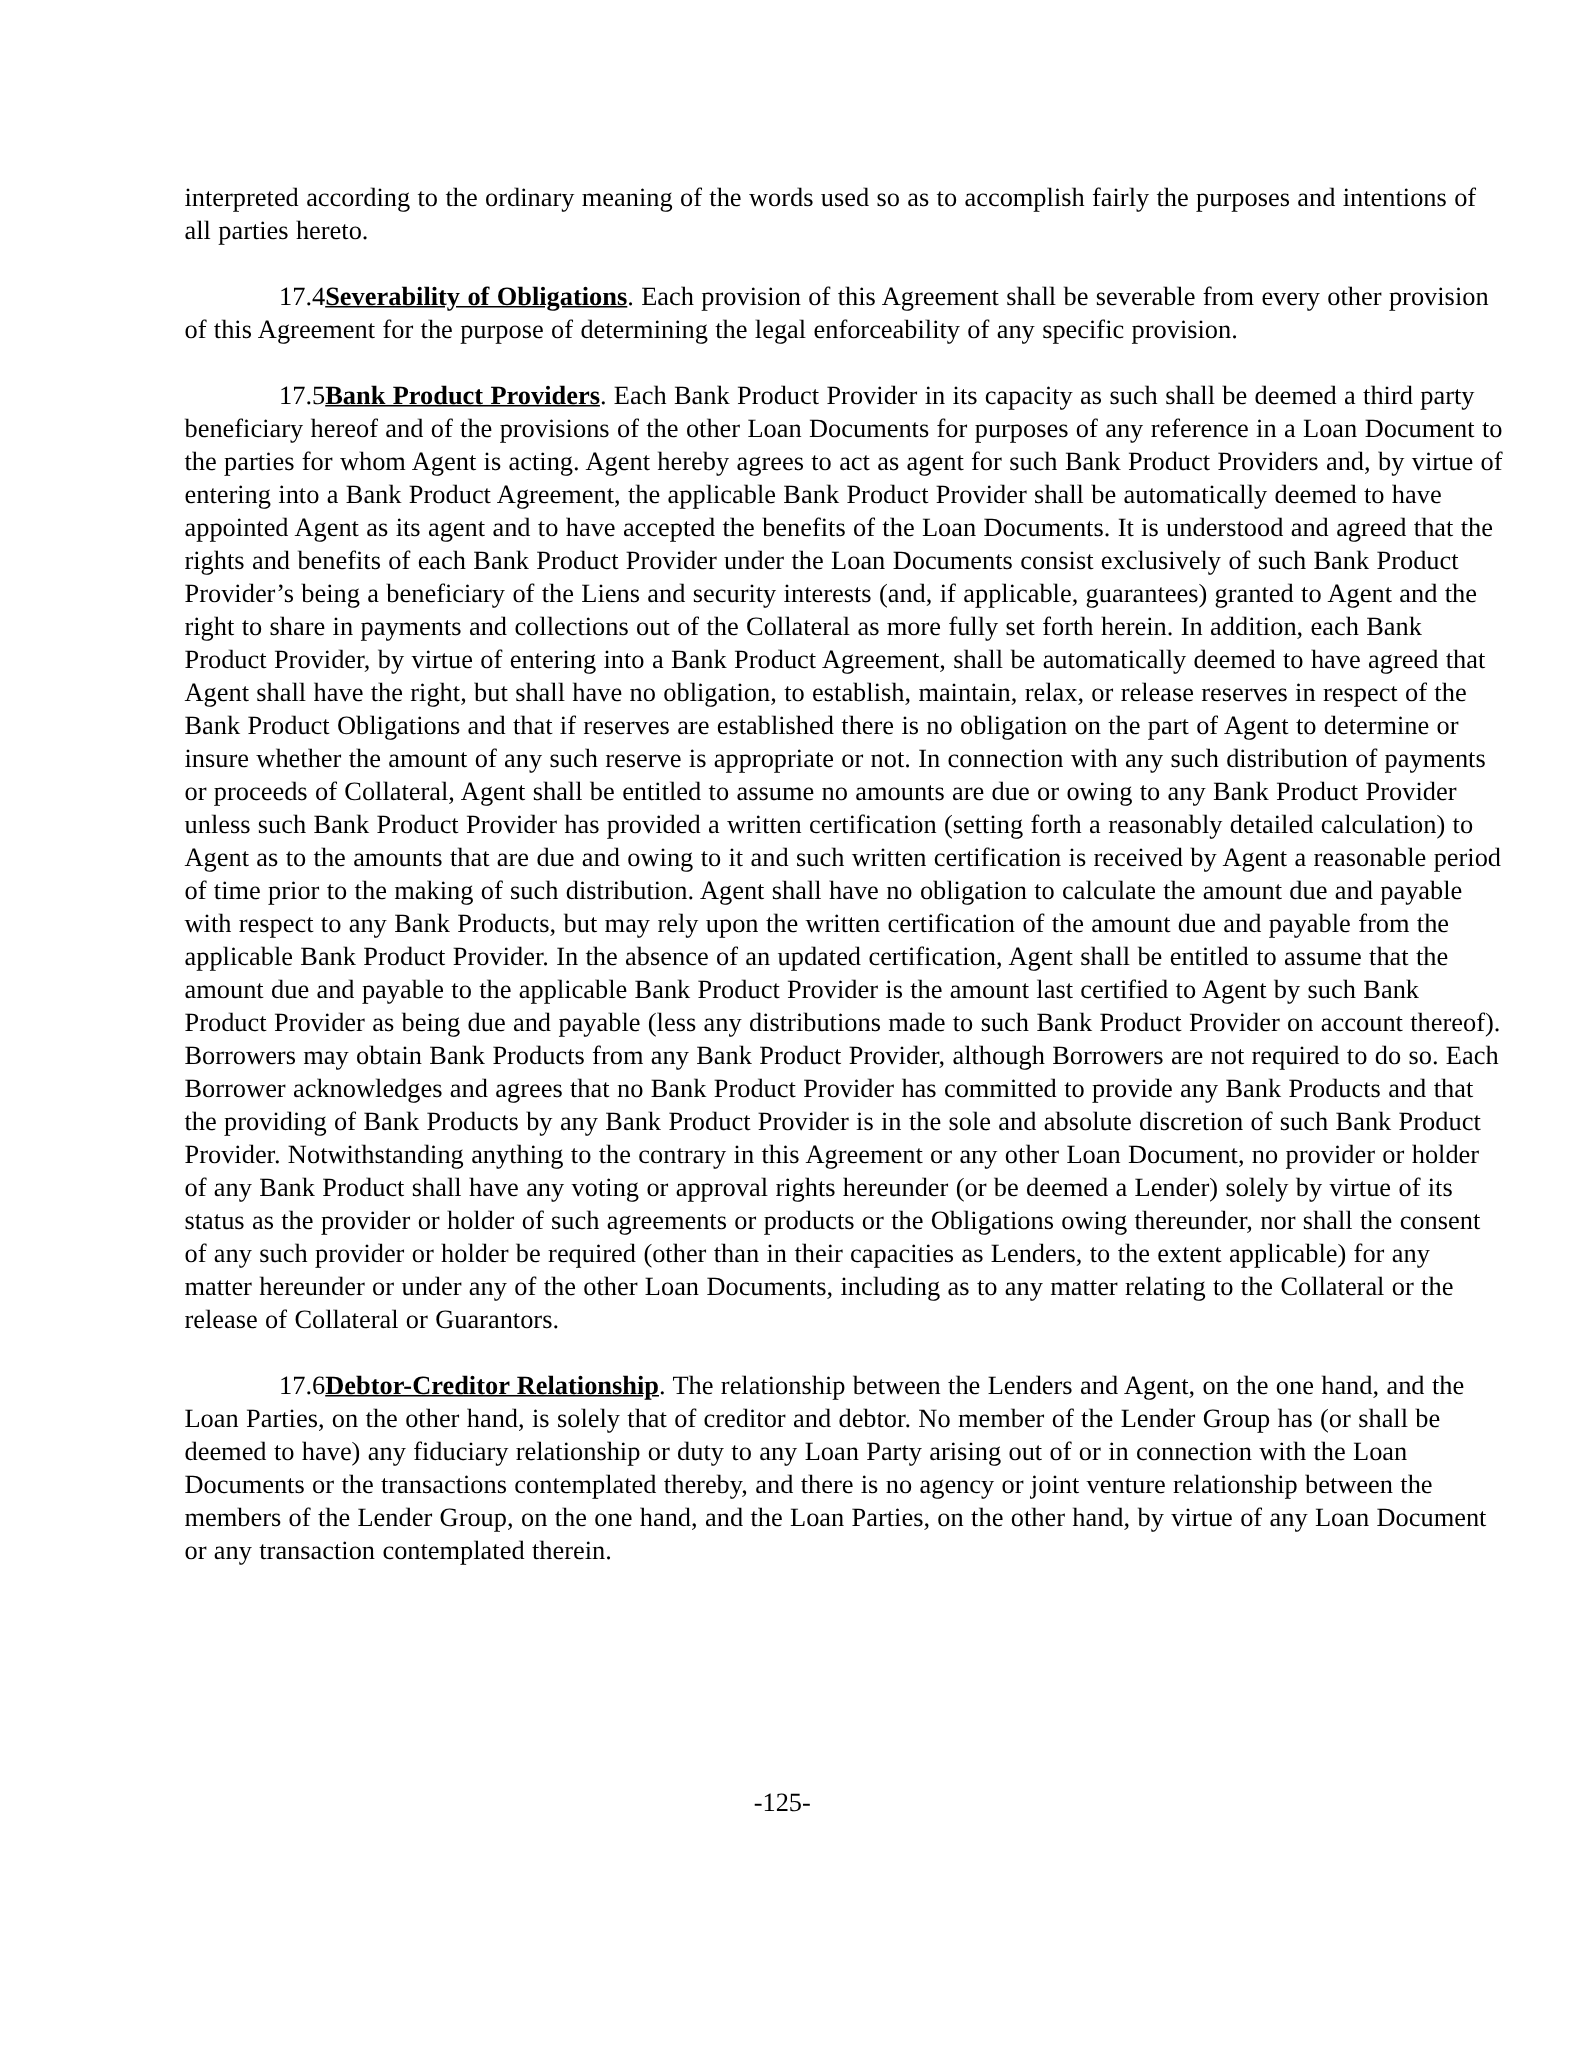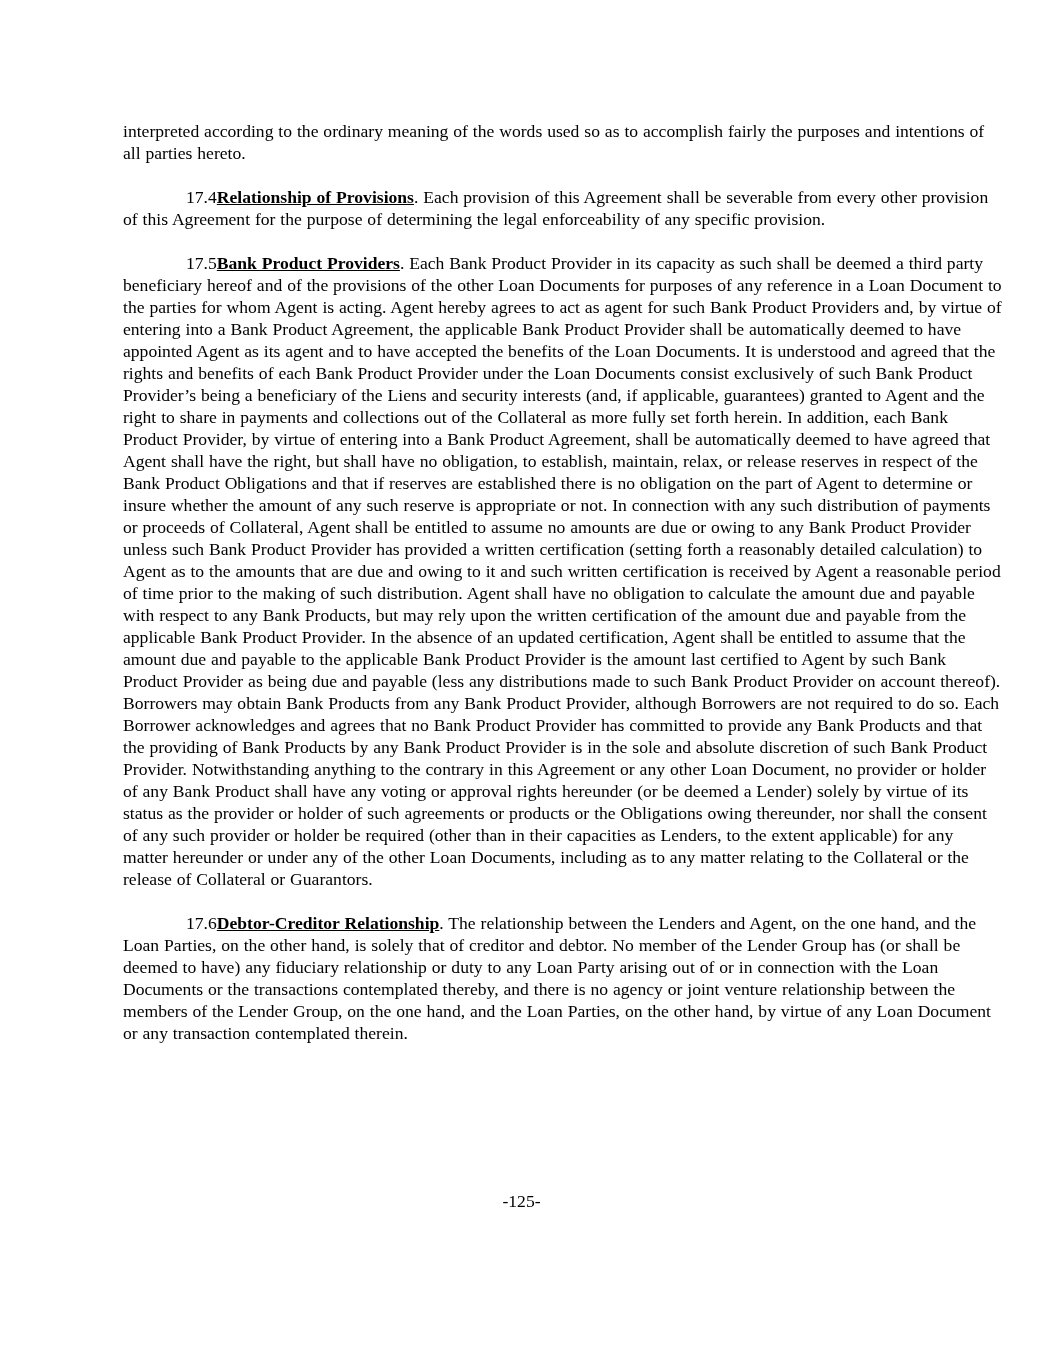--- a/index.html
+++ b/index.html
@@ -44,21 +44,21 @@
       line-height: 22px;
     }
   </style>
 </head>
 <body>
 
 <div class="page">
 
   <p class="para">interpreted according to the ordinary meaning of the words used so as to accomplish fairly the purposes and intentions of all parties hereto.</p>
 
-  <p class="para section-para"><span class="sec-num">17.4</span><span class="sec-heading">Relationship of Provisions</span><span class="sec-body">.  Each provision of this Agreement shall be severable from every other provision of this Agreement for the purpose of determining the legal enforceability of any specific provision.</span></p>
+  <p class="para section-para"><span class="sec-num">17.4</span><span class="sec-heading">Severability of Obligations</span><span class="sec-body">.  Each provision of this Agreement shall be severable from every other provision of this Agreement for the purpose of determining the legal enforceability of any specific provision.</span></p>
 
   <p class="para section-para"><span class="sec-num">17.5</span><span class="sec-heading">Bank Product Providers</span><span class="sec-body">.  Each Bank Product Provider in its capacity as such shall be deemed a third party beneficiary hereof and of the provisions of the other Loan Documents for purposes of any reference in a Loan Document to the parties for whom Agent is acting.  Agent hereby agrees to act as agent for such Bank Product Providers and, by virtue of entering into a Bank Product Agreement, the applicable Bank Product Provider shall be automatically deemed to have appointed Agent as its agent and to have accepted the benefits of the Loan Documents.  It is understood and agreed that the rights and benefits of each Bank Product Provider under the Loan Documents consist exclusively of such Bank Product Provider’s being a beneficiary of the Liens and security interests (and, if applicable, guarantees) granted to Agent and the right to share in payments and collections out of the Collateral as more fully set forth herein. In addition, each Bank Product Provider, by virtue of entering into a Bank Product Agreement, shall be automatically deemed to have agreed that Agent shall have the right, but shall have no obligation, to establish, maintain, relax, or release reserves in respect of the Bank Product Obligations and that if reserves are established there is no obligation on the part of Agent to determine or insure whether the amount of any such reserve is appropriate or not.  In connection with any such distribution of payments or proceeds of Collateral, Agent shall be entitled to assume no amounts are due or owing to any Bank Product Provider unless such Bank Product Provider has provided a written certification (setting forth a reasonably detailed calculation) to Agent as to the amounts that are due and owing to it and such written certification is received by Agent a reasonable period of time prior to the making of such distribution.  Agent shall have no obligation to calculate the amount due and payable with respect to any Bank Products, but may rely upon the written certification of the amount due and payable from the applicable Bank Product Provider.  In the absence of an updated certification, Agent shall be entitled to assume that the amount due and payable to the applicable Bank Product Provider is the amount last certified to Agent by such Bank Product Provider as being due and payable (less any distributions made to such Bank Product Provider on account thereof).  Borrowers may obtain Bank Products from any Bank Product Provider, although Borrowers are not required to do so.  Each Borrower acknowledges and agrees that no Bank Product Provider has committed to provide any Bank Products and that the providing of Bank Products by any Bank Product Provider is in the sole and absolute discretion of such Bank Product Provider.  Notwithstanding anything to the contrary in this Agreement or any other Loan Document, no provider or holder of any Bank Product shall have any voting or approval rights hereunder (or be deemed a Lender) solely by virtue of its status as the provider or holder of such agreements or products or the Obligations owing thereunder, nor shall the consent of any such provider or holder be required (other than in their capacities as Lenders, to the extent applicable) for any matter hereunder or under any of the other Loan Documents, including as to any matter relating to the Collateral or the release of Collateral or Guarantors.</span></p>
 
   <p class="para section-para"><span class="sec-num">17.6</span><span class="sec-heading">Debtor-Creditor Relationship</span><span class="sec-body">.  The relationship between the Lenders and Agent, on the one hand, and the Loan Parties, on the other hand, is solely that of creditor and debtor.  No member of the Lender Group has (or shall be deemed to have) any fiduciary relationship or duty to any Loan Party arising out of or in connection with the Loan Documents or the transactions contemplated thereby, and there is no agency or joint venture relationship between the members of the Lender Group, on the one hand, and the Loan Parties, on the other hand, by virtue of any Loan Document or any transaction contemplated therein.</span></p>
 
   <div class="page-number">-125-</div>
 
 </div>
 
 </body></html>

